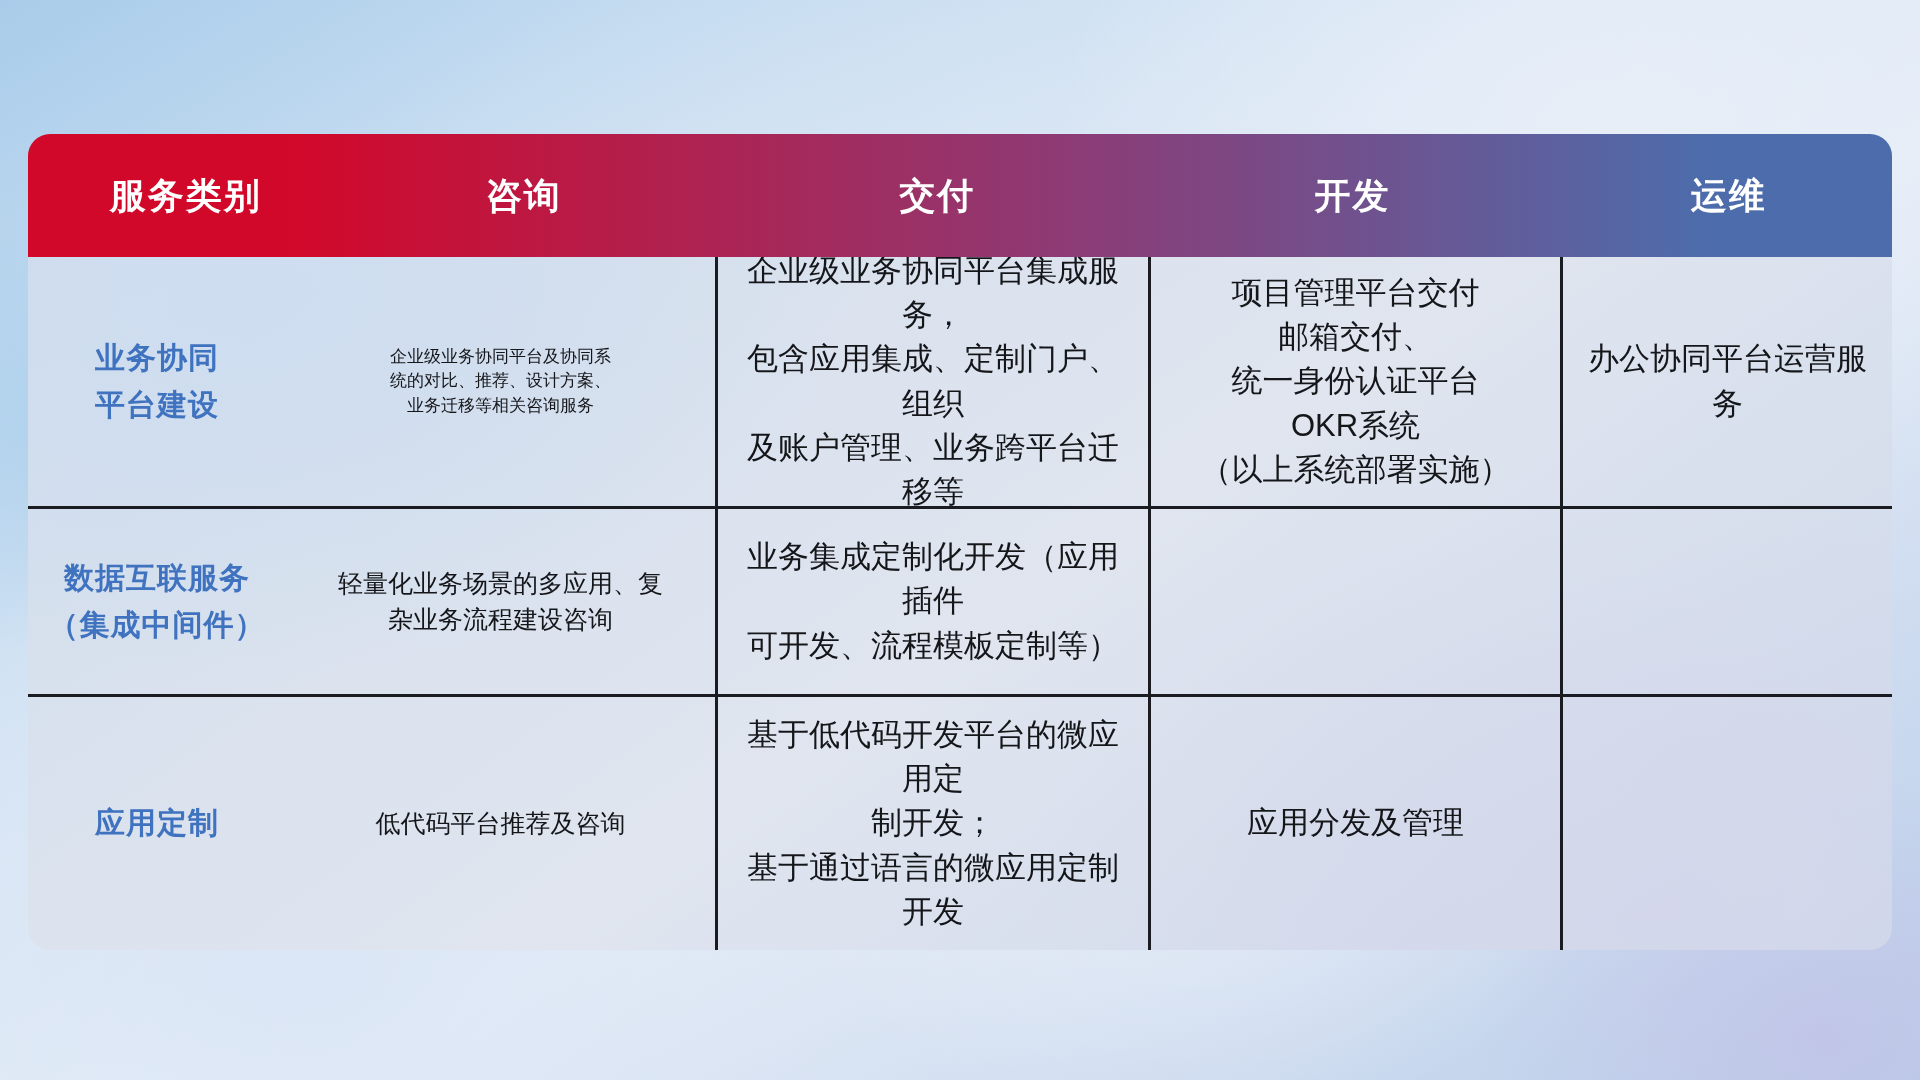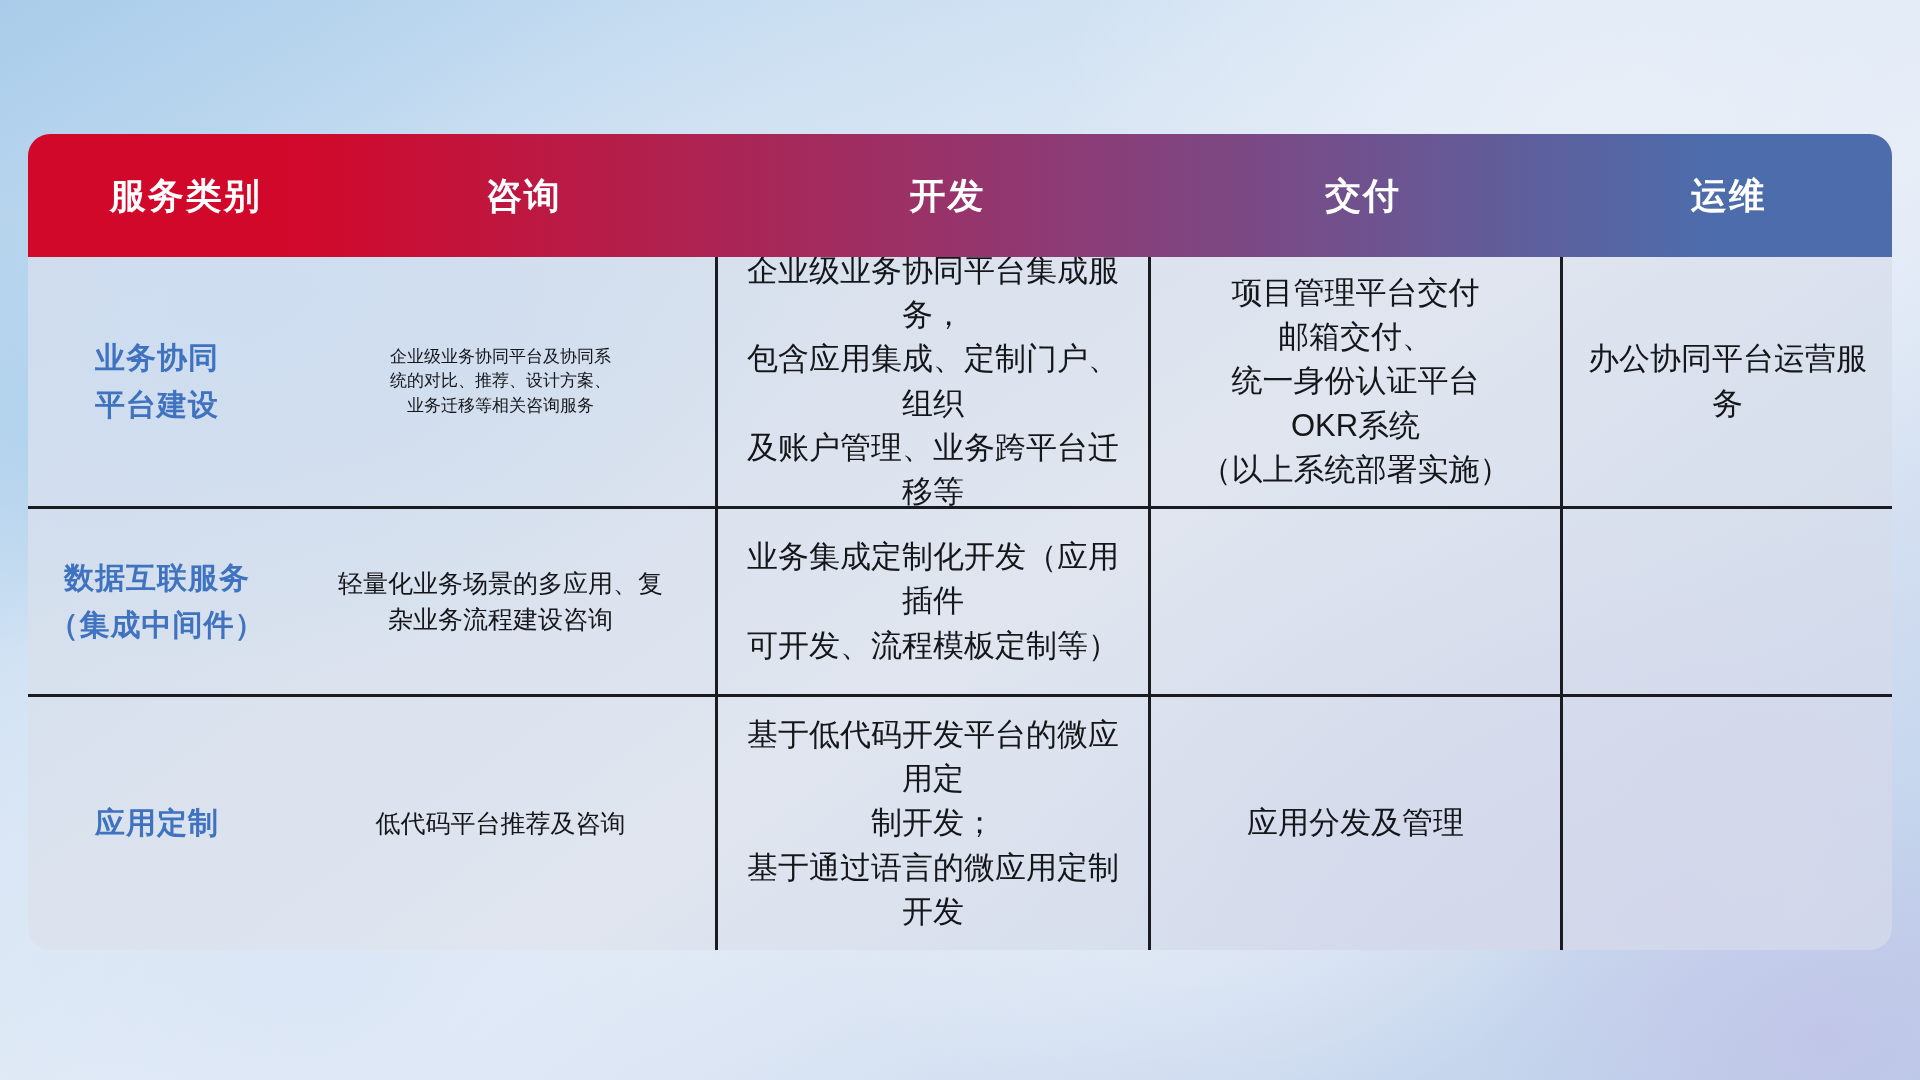--- a/index.html
+++ b/index.html
@@ -134,22 +134,22 @@
 </head>
 <body>
 
 <div id="bg"></div>
 
 <div id="table-wrap">
 
   <div class="thead" id="thead" style="background: linear-gradient(90deg, rgb(210, 8, 42) 0%, rgb(210, 8, 42) 14%, rgb(142, 58, 116) 55%, rgb(77, 108, 171) 90%, rgb(77, 108, 171) 100%); padding-left: 31px;">
     <div class="th h0">服务类别</div>
     <div class="th h1">咨询</div>
+    <div class="th h3">交付</div>
     <div class="th h2">开发</div>
-    <div class="th h3">交付</div>
     <div class="th h4">运维</div>
   </div>
 
   <div class="tbody">
 
     <div class="trow r1">
       <div class="td cat c0" style="padding: 0px; justify-content: flex-start;"><div class="subcat" style="width: 258px; display: flex; align-items: center; justify-content: center; text-align: left; white-space: pre-line; line-height: 1.55;">业务协同
 平台建设</div><div style="width: 429px; display: flex; align-items: center; justify-content: center; text-align: center; white-space: pre-line; color: rgb(21, 22, 26); font-size: 17px; font-weight: normal; letter-spacing: 0px; line-height: 1.42; padding: 0px 10px; box-sizing: border-box;">企业级业务协同平台及协同系
 统的对比、推荐、设计方案、
 业务迁移等相关咨询服务</div></div>

